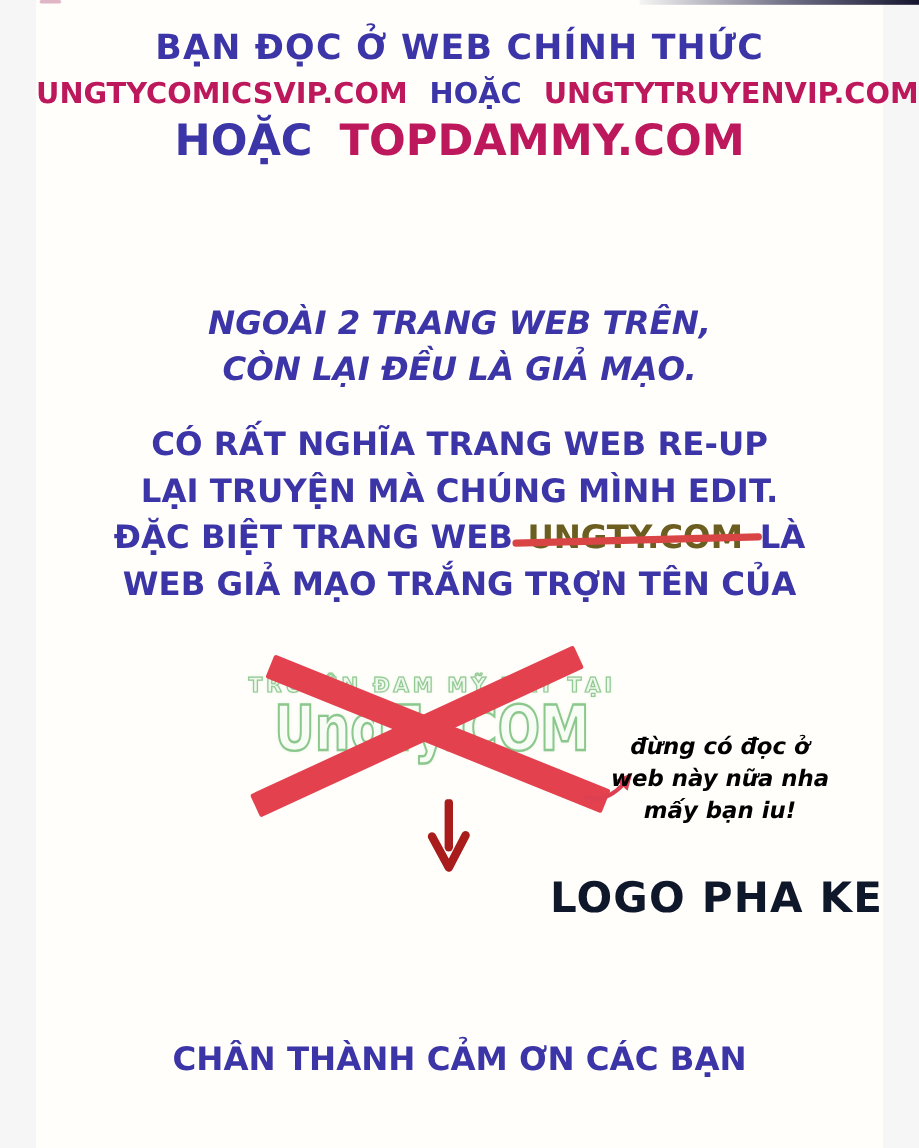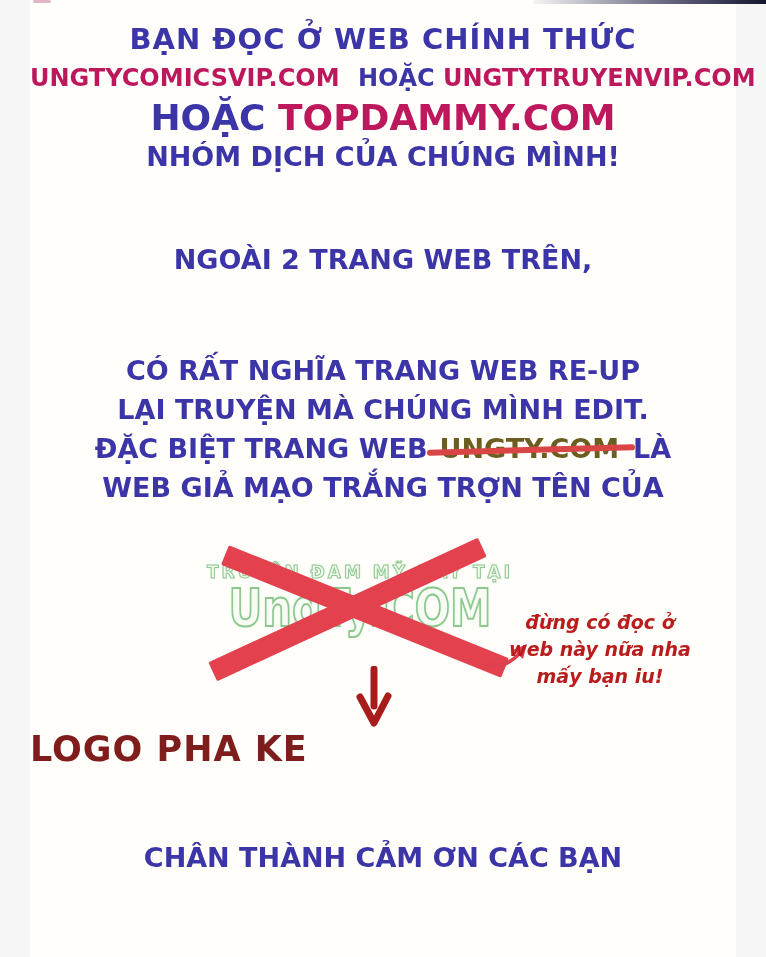--- a/index.html
+++ b/index.html
@@ -26,21 +26,21 @@
   .ln {
     text-align:center; line-height:39px; white-space:nowrap;
     font-weight:bold;
   }
   .blue { color:#3b35a8;text-align:center; }
   .red  { color:#be185d; }
   .sz29 { font-size:29px; letter-spacing:1px; }
   .sz27 { font-size:27px; }
   .sz24 { font-size:24px; }
   .sz28 { font-size:36px; }
-  .gap-r { margin-right:0; }
+  .gap-r { margin-right:10px; }
   .gap-l { margin-left:10px; }
 
   .fake-url {
     color:#6b5e20; position:relative; display:inline-block;
     margin:0 14px 0 12px;
   }
   .strike-line {
     position:absolute; left:-12px; right:-16px; top:45%; height:6px;
     background:#d94545; border-radius:3px; transform:rotate(-1.5deg);
     display:block;
@@ -68,52 +68,52 @@
   }
   .a1 { left:15px; top:56px; width:302px; transform:rotate(22deg); }
   .a2 { left:0px;  top:54px; width:297px; transform:rotate(-24.8deg); }
 
   .curved-arrow { position:absolute; left:486px; top:642px; width:46px; height:26px; }
   .down-arrow   { position:absolute; left:354px; top:666px; width:40px; height:62px; }
 
   .side-note {
     position:absolute; left:505px; top:609px; width:190px;
     text-align:center; font-style:italic; font-weight:bold;
-    font-size:19px; line-height:27px; color:#b91c1c;
+    font-size:19px; line-height:27px; color:#000000;
     white-space:nowrap;
   }
   .caption {
     position:absolute; left:30px; width:706px; top:729px;
-    text-align:left; font-weight:bold; font-size:35px; letter-spacing:1px;
-    color:#7f1d1d; white-space:nowrap;
+    text-align:right; font-weight:bold; font-size:35px; letter-spacing:1px;
+    color:#0f172a; white-space:nowrap;
   }
 </style>
 </head>
 <body>
 
 <div class="paper"></div>
 <div class="top-strip"></div>
 <div class="pink-mark"></div>
 
 <section class="blk" style="top:20px;">
   <div class="ln blue sz29">BẠN ĐỌC Ở WEB CHÍNH THỨC</div>
   <div class="ln sz24">
     <span class="red">UNGTYCOMICSVIP.COM</span>
     <span class="blue gap-l gap-r">HOẶC</span>
     <span class="red">UNGTYTRUYENVIP.COM</span>
   </div>
   <div class="ln sz28">
     <span class="blue gap-r">HOẶC</span>
     <span class="red">TOPDAMMY.COM</span>
   </div>
-  <div class="ln blue sz27">NHÓM DỊCH CỦA CHÚNG MÌNH!</div>
 </section>
 
-<section class="blk" style="top:240px;">
+<section class="blk" style="top:250px;font-style:italic;">
   <div class="ln blue sz27">NGOÀI 2 TRANG WEB TRÊN,</div>
+  <div class="ln blue sz27">CÒN LẠI ĐỀU LÀ GIẢ MẠO.</div>
 </section>
 
 <section class="blk" style="top:351px;">
   <div class="ln blue sz27">CÓ RẤT NGHĨA TRANG WEB RE-UP</div>
   <div class="ln blue sz27">LẠI TRUYỆN MÀ CHÚNG MÌNH EDIT.</div>
   <div class="ln blue sz27">
     <span>ĐẶC BIỆT TRANG WEB</span><span class="fake-url"><span>UNGTY.COM</span><i class="strike-line"></i></span><span>LÀ</span>
   </div>
   <div class="ln blue sz27">WEB GIẢ MẠO TRẮNG TRỢN TÊN CỦA</div>
 </section>
@@ -137,15 +137,15 @@
   <div>mấy bạn iu!</div>
 </div>
 
 <svg class="down-arrow" viewBox="0 0 40 62">
   <path d="M20,3 L20,40" stroke="#a81c1c" stroke-width="7" stroke-linecap="round" fill="none"></path>
   <path d="M6,31 L20,57 L34,30" stroke="#a81c1c" stroke-width="7" stroke-linecap="round" stroke-linejoin="round" fill="none"></path>
 </svg>
 
 <div class="caption">LOGO PHA KE</div>
 
-<section class="blk" style="top:838px;">
+<section class="blk" style="top:864px;">
   <div class="ln blue sz27">CHÂN THÀNH CẢM ƠN CÁC BẠN</div>
 </section>
 
 </body></html>

